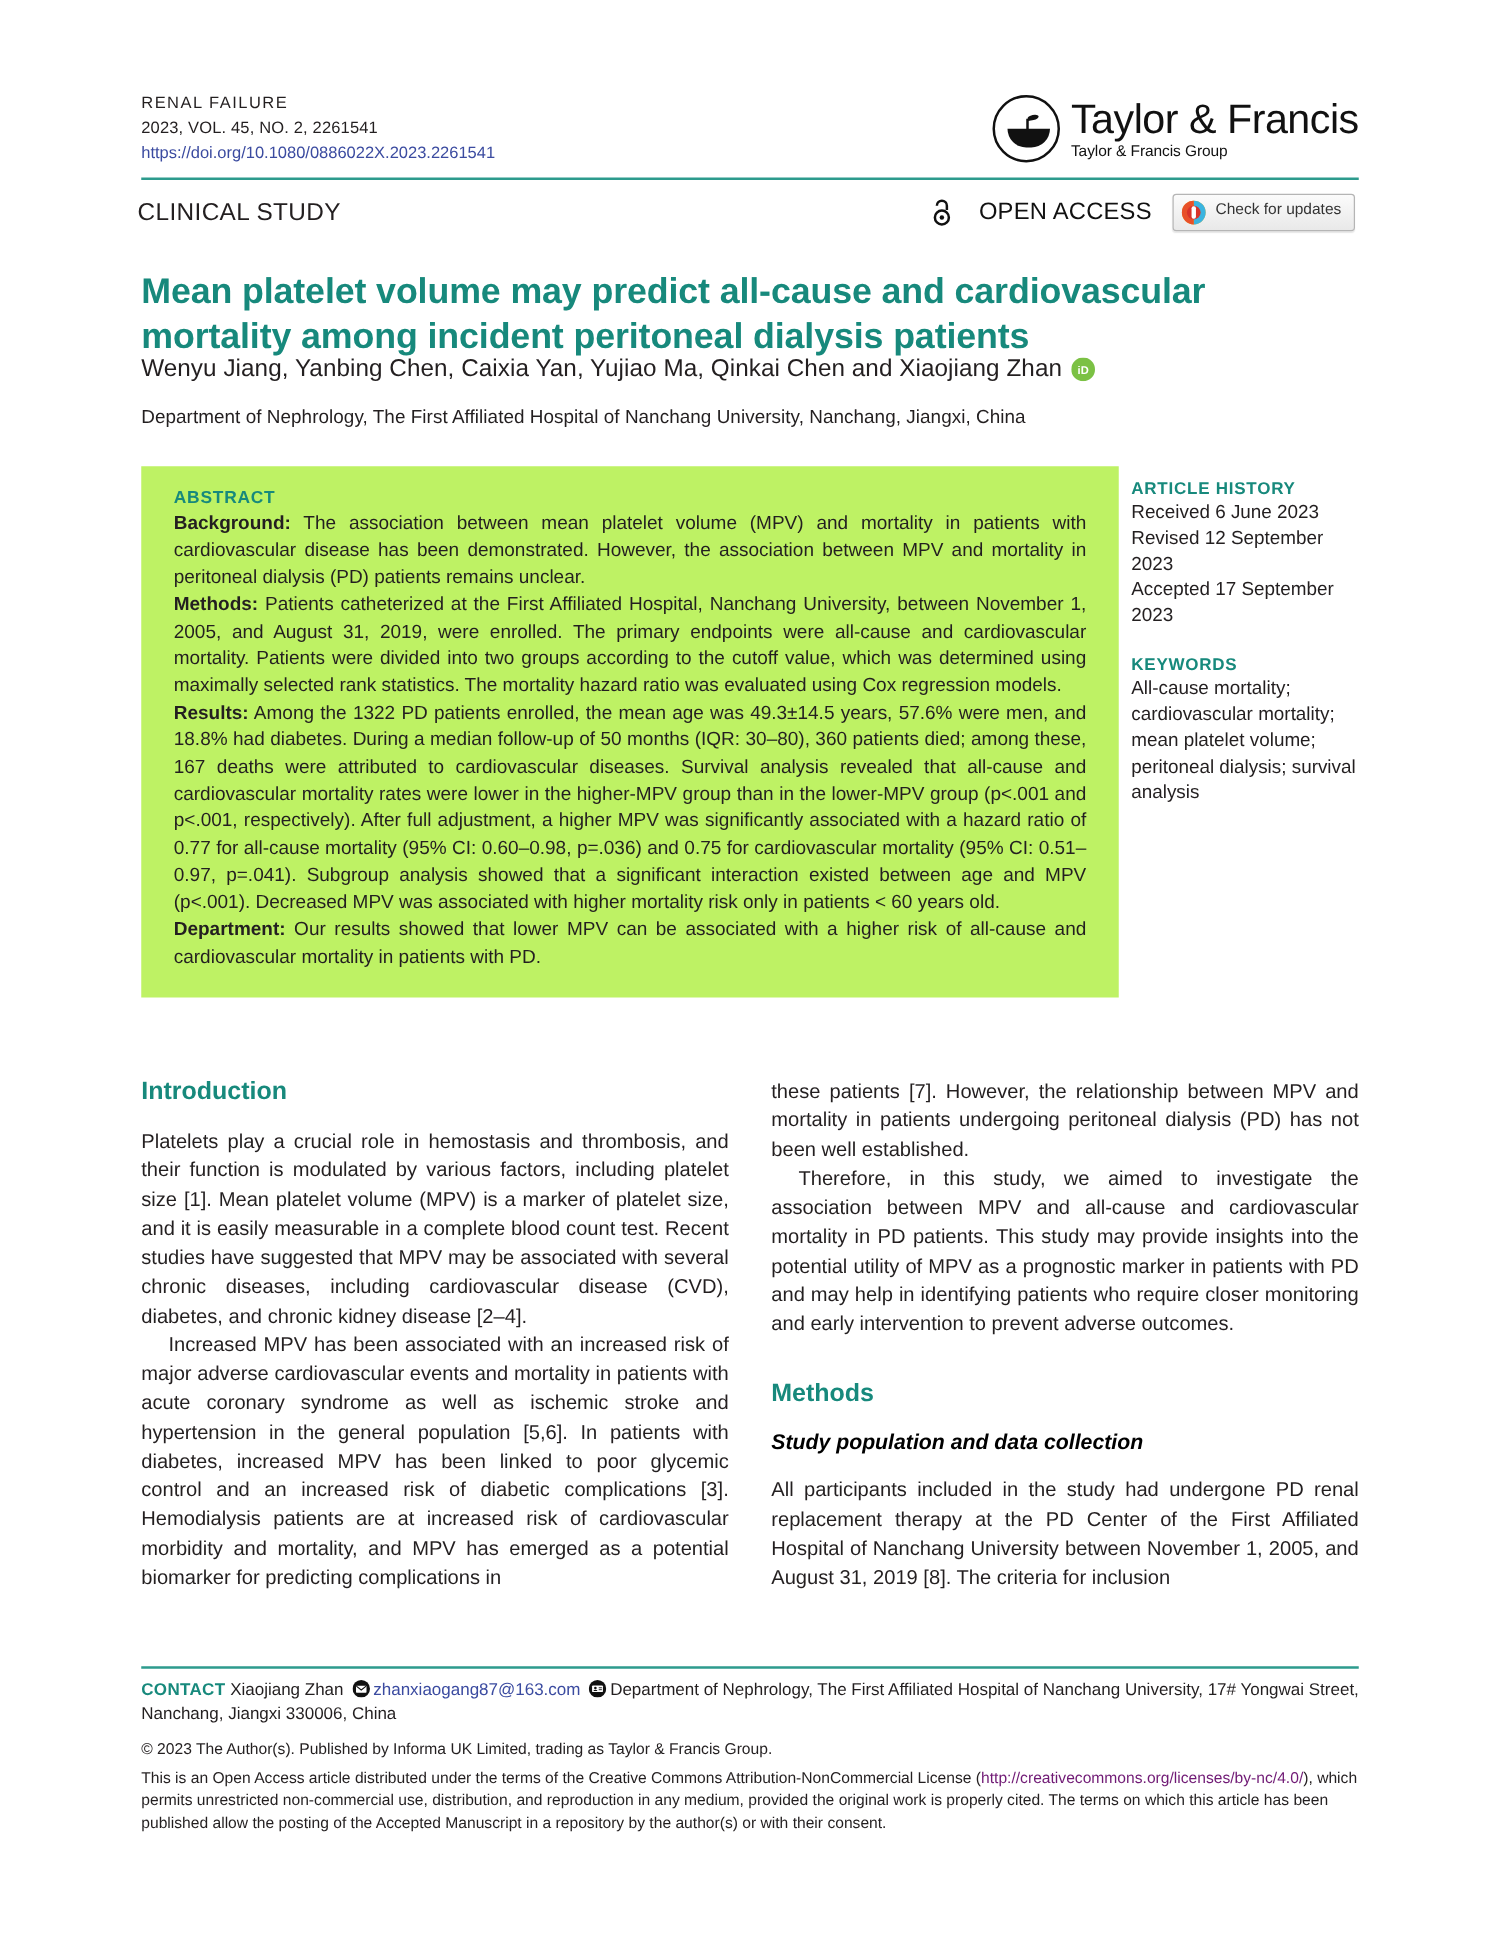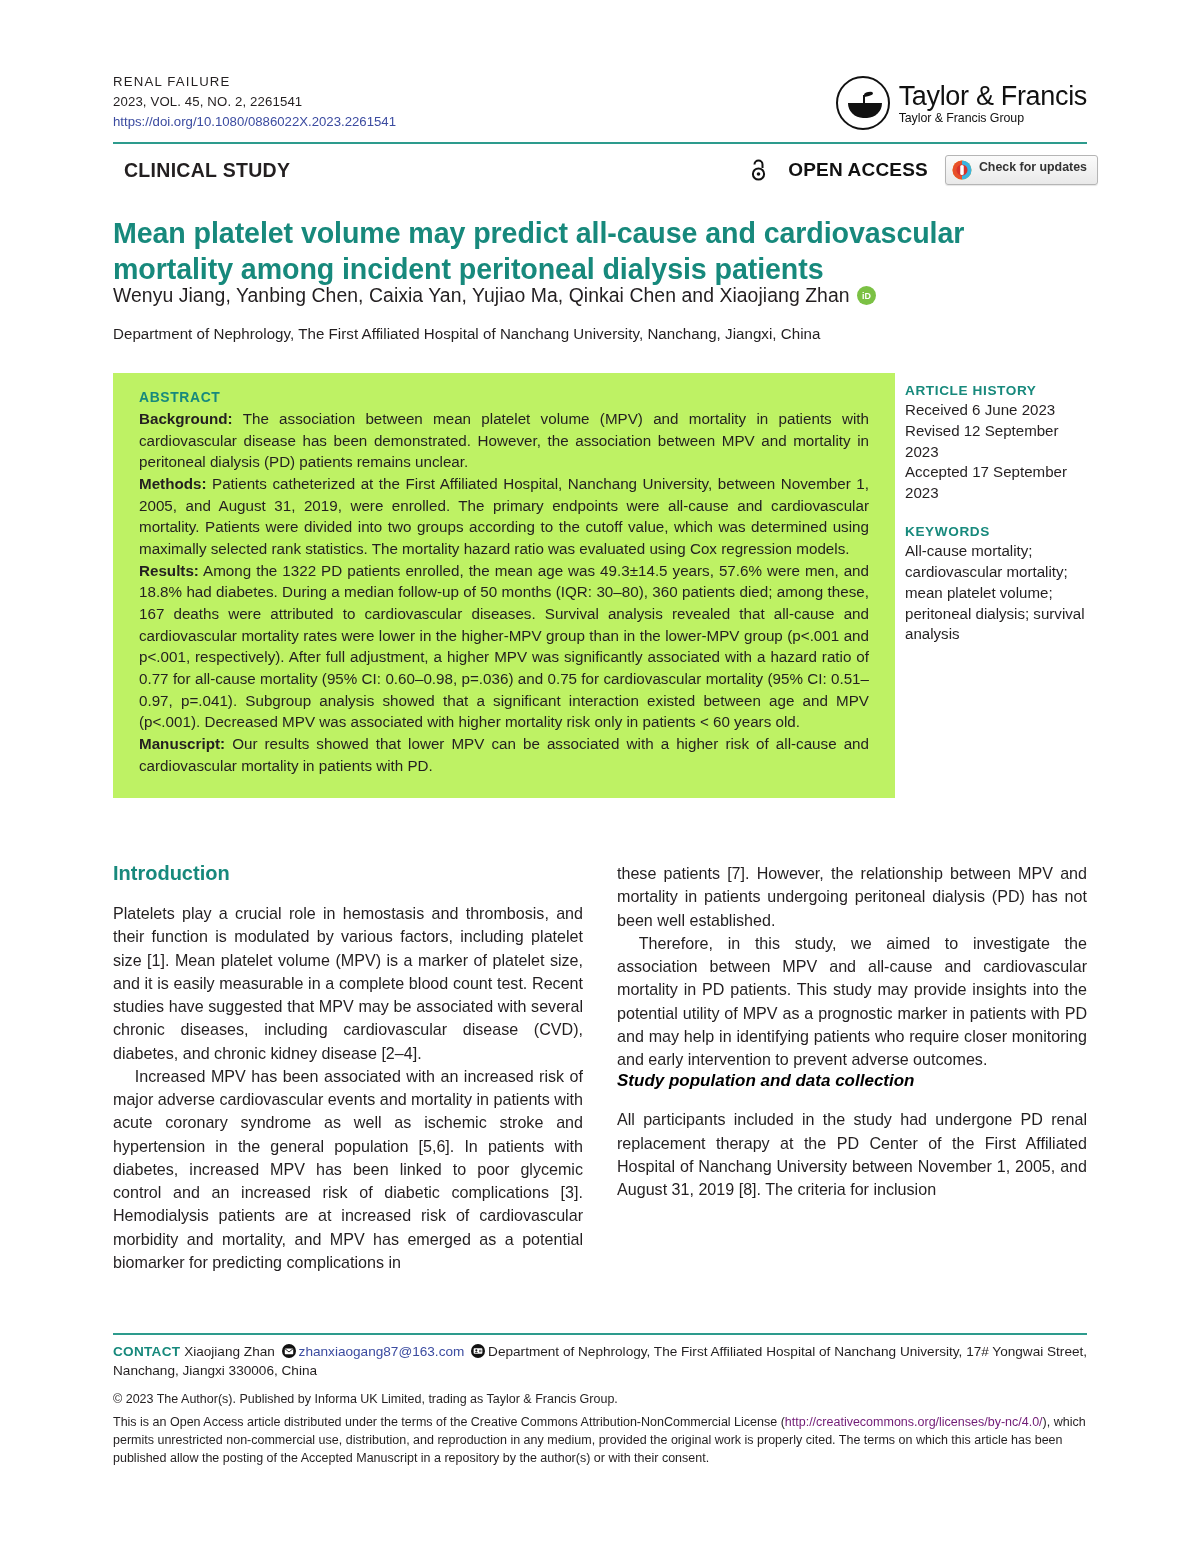--- a/index.html
+++ b/index.html
@@ -87,21 +87,21 @@
   .tf-mark .leaf {
     position: absolute;
     left: 26px; top: 14px;
     width: 9px; height: 4px;
     background: #111;
     border-radius: 50% 50% 50% 0;
     transform: rotate(-12deg);
   }
   .tf-words { line-height: 1.04; }
   .tf-name {
-    font-size: 27px;
+    font-size: 33px;
     letter-spacing: -0.012em;
     color: #111;
   }
   .tf-group {
     font-size: 12.4px;
     letter-spacing: -0.005em;
     color: #111;
     margin-top: 2px;
   }
 
@@ -111,27 +111,26 @@
     left: 113px;
     width: 974px;
     height: 1.6px;
     background: #2d9b8d;
   }
   #rule-top { top: 142px; }
 
   
   .type-row {
     position: absolute;
-    left: 124px;
+    left: 110px;
     top: 155px;
     width: 974px;
     display: flex;
     justify-content: space-between;
     align-items: center;
-    font-weight: bold;
   }
   .article-type {
     font-size: 19.5px;
     letter-spacing: 0.015em;
     color: #231f20;
   }
   .access-group {
     display: flex;
     align-items: center;
     gap: 17px;
@@ -397,21 +396,21 @@
     <p class="abstract-p">
       <b>Background:</b><span> The association between mean platelet volume (MPV) and mortality in patients with cardiovascular disease has been demonstrated. However, the association between MPV and mortality in peritoneal dialysis (PD) patients remains unclear.</span>
     </p>
     <p class="abstract-p">
       <b>Methods:</b><span> Patients catheterized at the First Affiliated Hospital, Nanchang University, between November 1, 2005, and August 31, 2019, were enrolled. The primary endpoints were all-cause and cardiovascular mortality. Patients were divided into two groups according to the cutoff value, which was determined using maximally selected rank statistics. The mortality hazard ratio was evaluated using Cox regression models.</span>
     </p>
     <p class="abstract-p">
       <b>Results:</b><span> Among the 1322 PD patients enrolled, the mean age was 49.3±14.5 years, 57.6% were men, and 18.8% had diabetes. During a median follow-up of 50 months (IQR: 30–80), 360 patients died; among these, 167 deaths were attributed to cardiovascular diseases. Survival analysis revealed that all-cause and cardiovascular mortality rates were lower in the higher-MPV group than in the lower-MPV group (p&lt;.001 and p&lt;.001, respectively). After full adjustment, a higher MPV was significantly associated with a hazard ratio of 0.77 for all-cause mortality (95% CI: 0.60–0.98, p=.036) and 0.75 for cardiovascular mortality (95% CI: 0.51–0.97, p=.041). Subgroup analysis showed that a significant interaction existed between age and MPV (p&lt;.001). Decreased MPV was associated with higher mortality risk only in patients &lt; 60 years old.</span>
     </p>
     <p class="abstract-p">
-      <b>Manuscript:</b><span> Our results showed that lower MPV can be associated with a higher risk of all-cause and cardiovascular mortality in patients with PD.</span>
+      <b>Department:</b><span> Our results showed that lower MPV can be associated with a higher risk of all-cause and cardiovascular mortality in patients with PD.</span>
     </p>
   </div>
 
   <div class="side-meta">
     <div class="meta-head">ARTICLE HISTORY</div>
     <div class="meta-body">Received 6 June 2023</div>
     <div class="meta-body">Revised 12 September 2023</div>
     <div class="meta-body">Accepted 17 September 2023</div>
 
     <div class="meta-gap"></div>
@@ -423,20 +422,21 @@
   <div class="col col-left">
     <h2 class="section">Introduction</h2>
     <p class="body">Platelets play a crucial role in hemostasis and thrombosis, and their function is modulated by various factors, including platelet size [1]. Mean platelet volume (MPV) is a marker of platelet size, and it is easily measurable in a complete blood count test. Recent studies have suggested that MPV may be associated with several chronic diseases, including cardiovascular disease (CVD), diabetes, and chronic kidney disease [2–4].</p>
     <p class="body">Increased MPV has been associated with an increased risk of major adverse cardiovascular events and mortality in patients with acute coronary syndrome as well as ischemic stroke and hypertension in the general population [5,6]. In patients with diabetes, increased MPV has been linked to poor glycemic control and an increased risk of diabetic complications [3]. Hemodialysis patients are at increased risk of cardiovascular morbidity and mortality, and MPV has emerged as a potential biomarker for predicting complications in</p>
   </div>
 
   <div class="col col-right">
     <p class="body">these patients [7]. However, the relationship between MPV and mortality in patients undergoing peritoneal dialysis (PD) has not been well established.</p>
     <p class="body">Therefore, in this study, we aimed to investigate the association between MPV and all-cause and cardiovascular mortality in PD patients. This study may provide insights into the potential utility of MPV as a prognostic marker in patients with PD and may help in identifying patients who require closer monitoring and early intervention to prevent adverse outcomes.</p>
 
+    <h2 class="section spaced-top">Methods</h2>
     <h3 class="subsection">Study population and data collection</h3>
     <p class="body">All participants included in the study had undergone PD renal replacement therapy at the PD Center of the First Affiliated Hospital of Nanchang University between November 1, 2005, and August 31, 2019 [8]. The criteria for inclusion</p>
   </div>
 
   <div class="rule-teal" id="rule-footer"></div>
 
   <div class="footer">
     <div class="contact-line">
       <span class="contact-label">CONTACT</span>
       <span>Xiaojiang Zhan</span>

